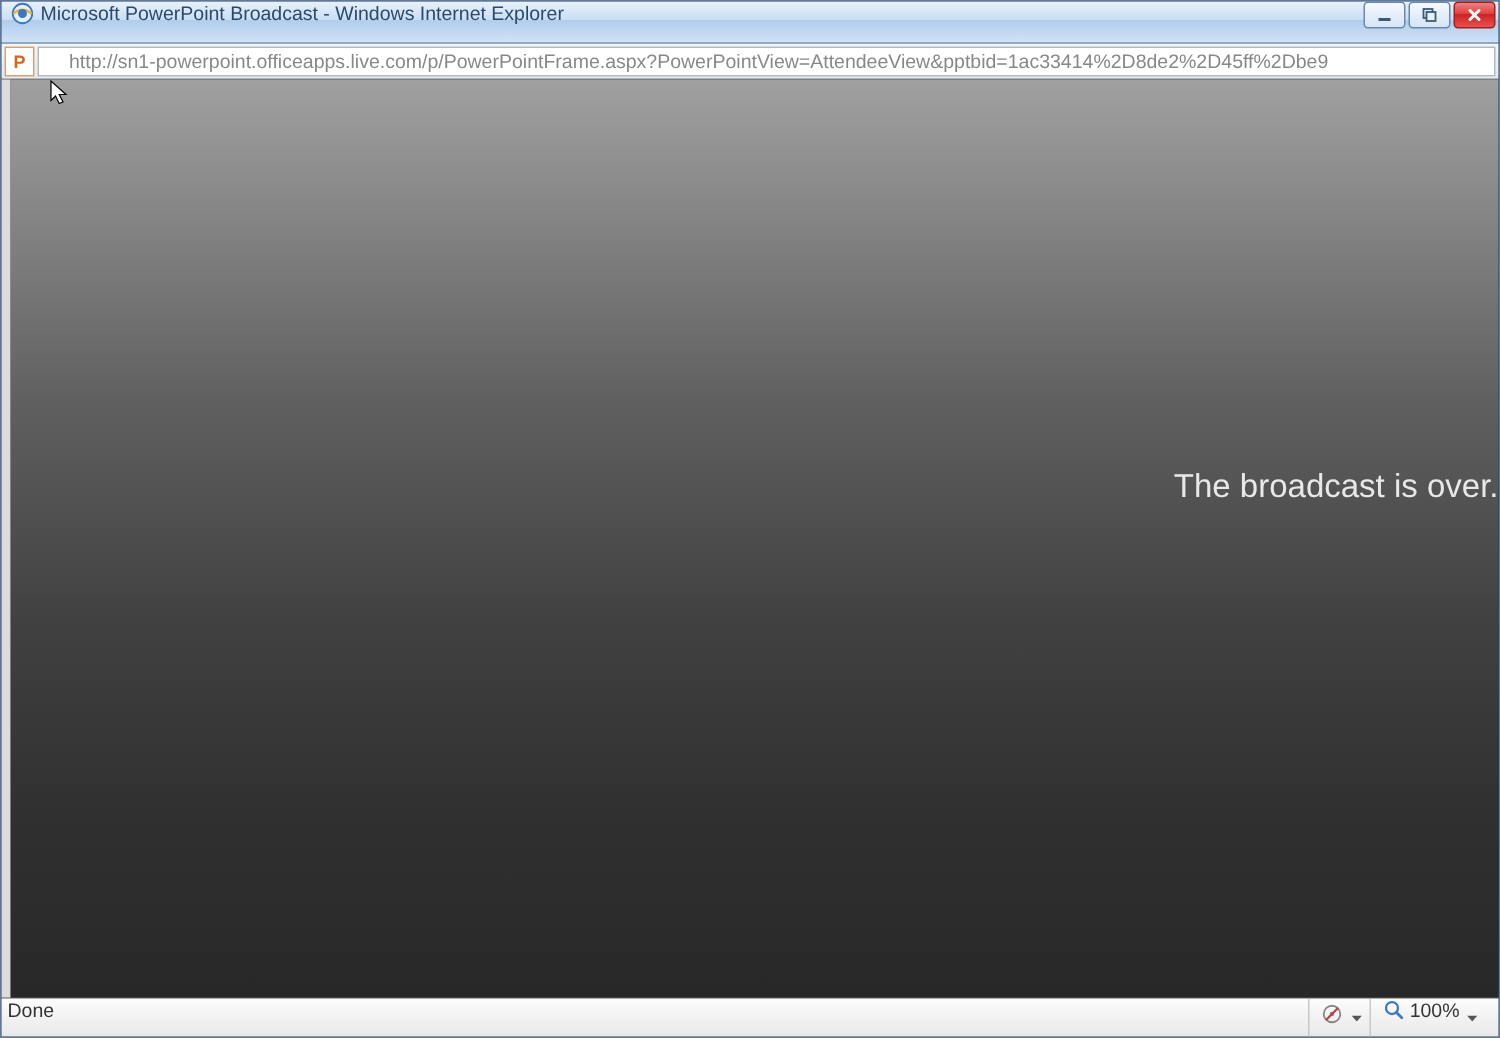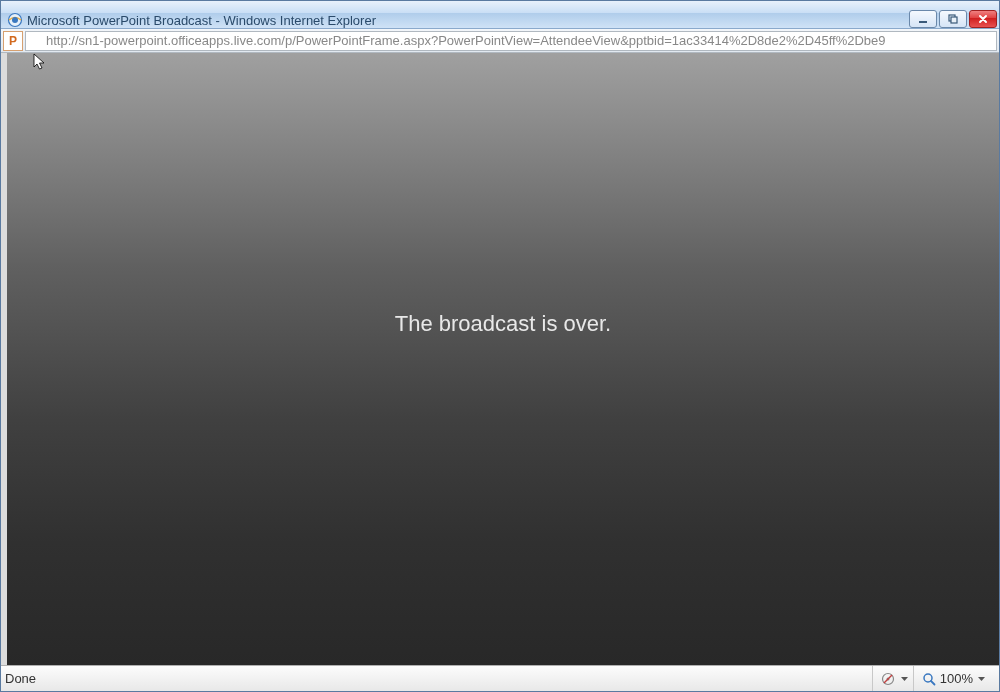--- a/index.html
+++ b/index.html
@@ -15,21 +15,21 @@
       width: 100%;
       height: 100%;
       display: flex;
       flex-direction: column;
       border: 1px solid #5a7aa0;
     }
     .titlebar {
       height: 28px;
       background: linear-gradient(to bottom, #e8f1fb 0%, #c9def5 45%, #b0cdeb 46%, #cfe2f6 100%);
       display: flex;
-      align-items: flex-end;
+      align-items: flex-start;
       padding: 0 2px 0 6px;
       border-bottom: 1px solid #8aa9cc;
     }
     .titlebar-icon {
       width: 16px;
       height: 16px;
       margin-right: 4px;
       display: flex;
       align-items: center;
       justify-content: center;
@@ -92,21 +92,21 @@
       font-size: 13px;
       color: #888;
       font-family: inherit;
       outline: none;
     }
     .content {
       flex: 1;
       background: linear-gradient(to bottom, #a0a0a0 0%, #606060 35%, #404040 60%, #303030 80%, #282828 100%);
       display: flex;
       align-items: center;
-      justify-content: center;
+      justify-content: flex-end;
       position: relative;
       border-left: 6px solid #dcdcdc;
     }
     .status-message {
       color: #e8e8e8;
       font-size: 22px;
       font-weight: 400;
       text-align: center;
       margin-top: -70px;
     }
@@ -123,21 +123,20 @@
       background: linear-gradient(to bottom, #fcfcfc, #e8e8e8);
       border-top: 1px solid #b0b0b0;
       display: flex;
       align-items: center;
       font-size: 13px;
       color: #333;
     }
     .status-segment {
       height: 100%;
       display: flex;
-      align-items: center;
       padding: 0 8px;
       border-right: 1px solid #c8c8c8;
     }
     .status-segment.done { flex: 1; padding-left: 4px; }
     .status-segment.zone { gap: 6px; min-width: 280px;}
     .status-segment.icons { padding: 0 4px; gap: 2px;}
     .status-segment.zoom { gap: 4px; border-right: none; padding-right: 14px;}
     .status-icon {
       width: 18px;
       height: 18px;

